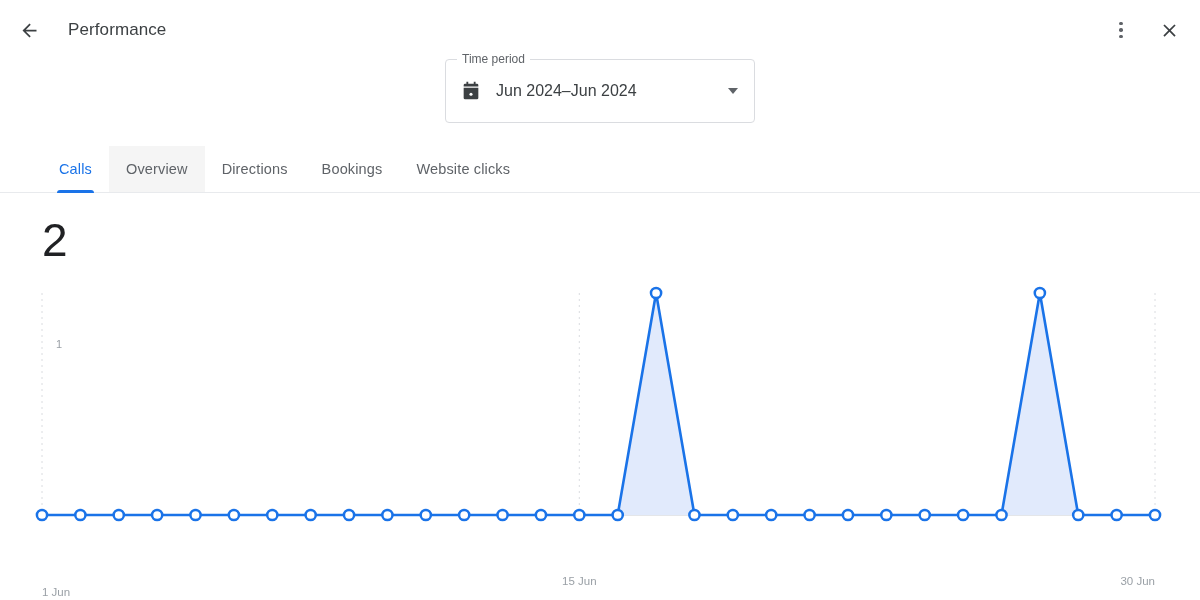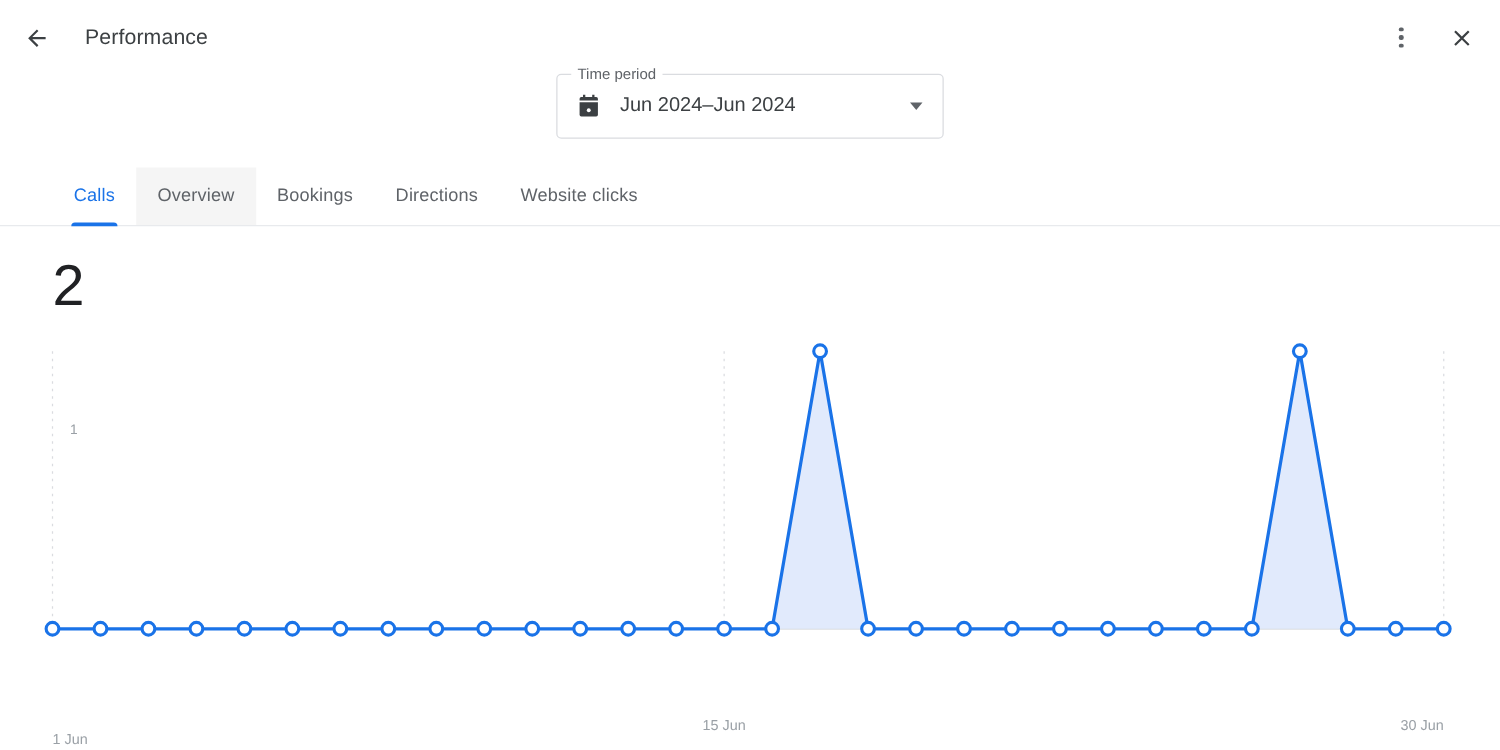--- a/index.html
+++ b/index.html
@@ -40,21 +40,21 @@
 
   
   .period-wrap {
     display: flex;
     justify-content: center;
     margin-top: 11px;
   }
   .period-field {
     position: relative;
     width: 310px;
-    height: 52px;
+    height: 64px;
     border: 1px solid #dadce0;
     border-radius: 4px;
     display: flex;
     align-items: center;
     padding: 0 12px 0 14px;
     cursor: pointer;
     background: #fff;
   }
   .period-legend {
     position: absolute;
@@ -200,24 +200,24 @@
 </div>
 
 <div class="tabs">
   <div class="tab active">
     <span>Calls</span>
   </div>
   <div class="tab hovered">
     <span>Overview</span>
   </div>
   <div class="tab">
+    <span>Directions</span>
+  </div>
+  <div class="tab">
     <span>Bookings</span>
-  </div>
-  <div class="tab">
-    <span>Directions</span>
   </div>
   <div class="tab">
     <span>Website clicks</span>
   </div>
 </div>
 
 <div class="metric">
   <div class="metric-value">2</div>
 </div>
 

